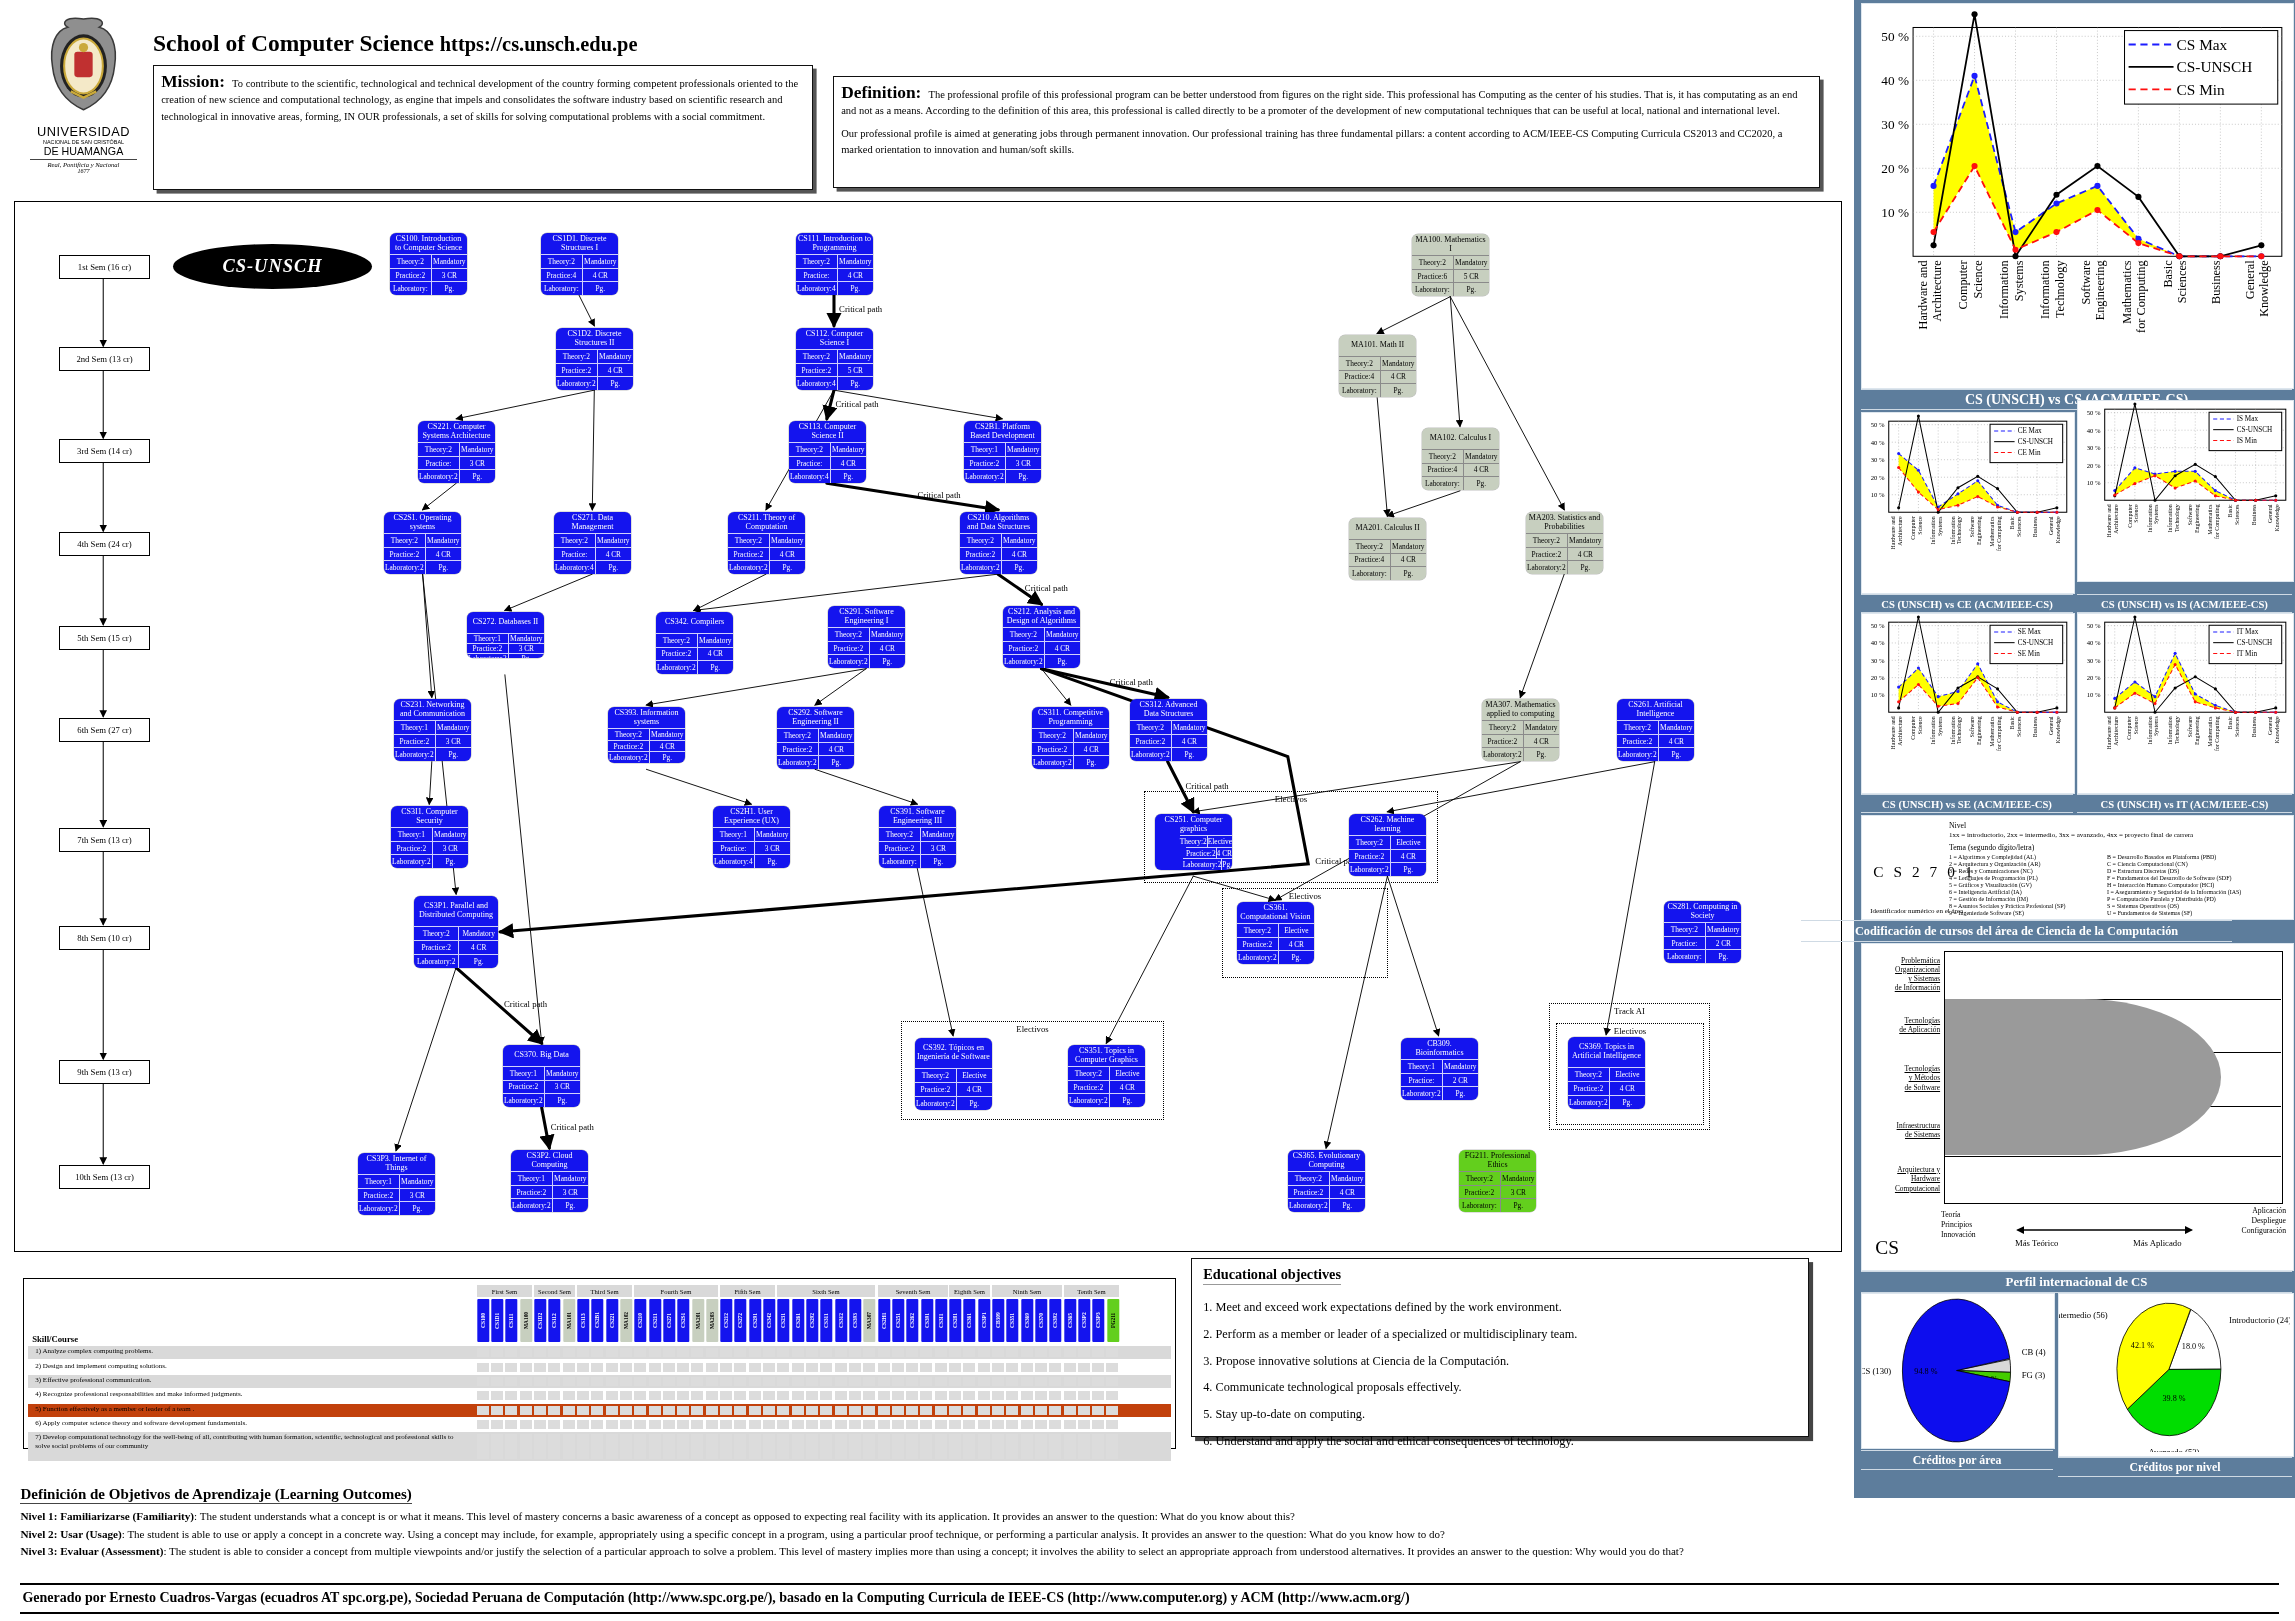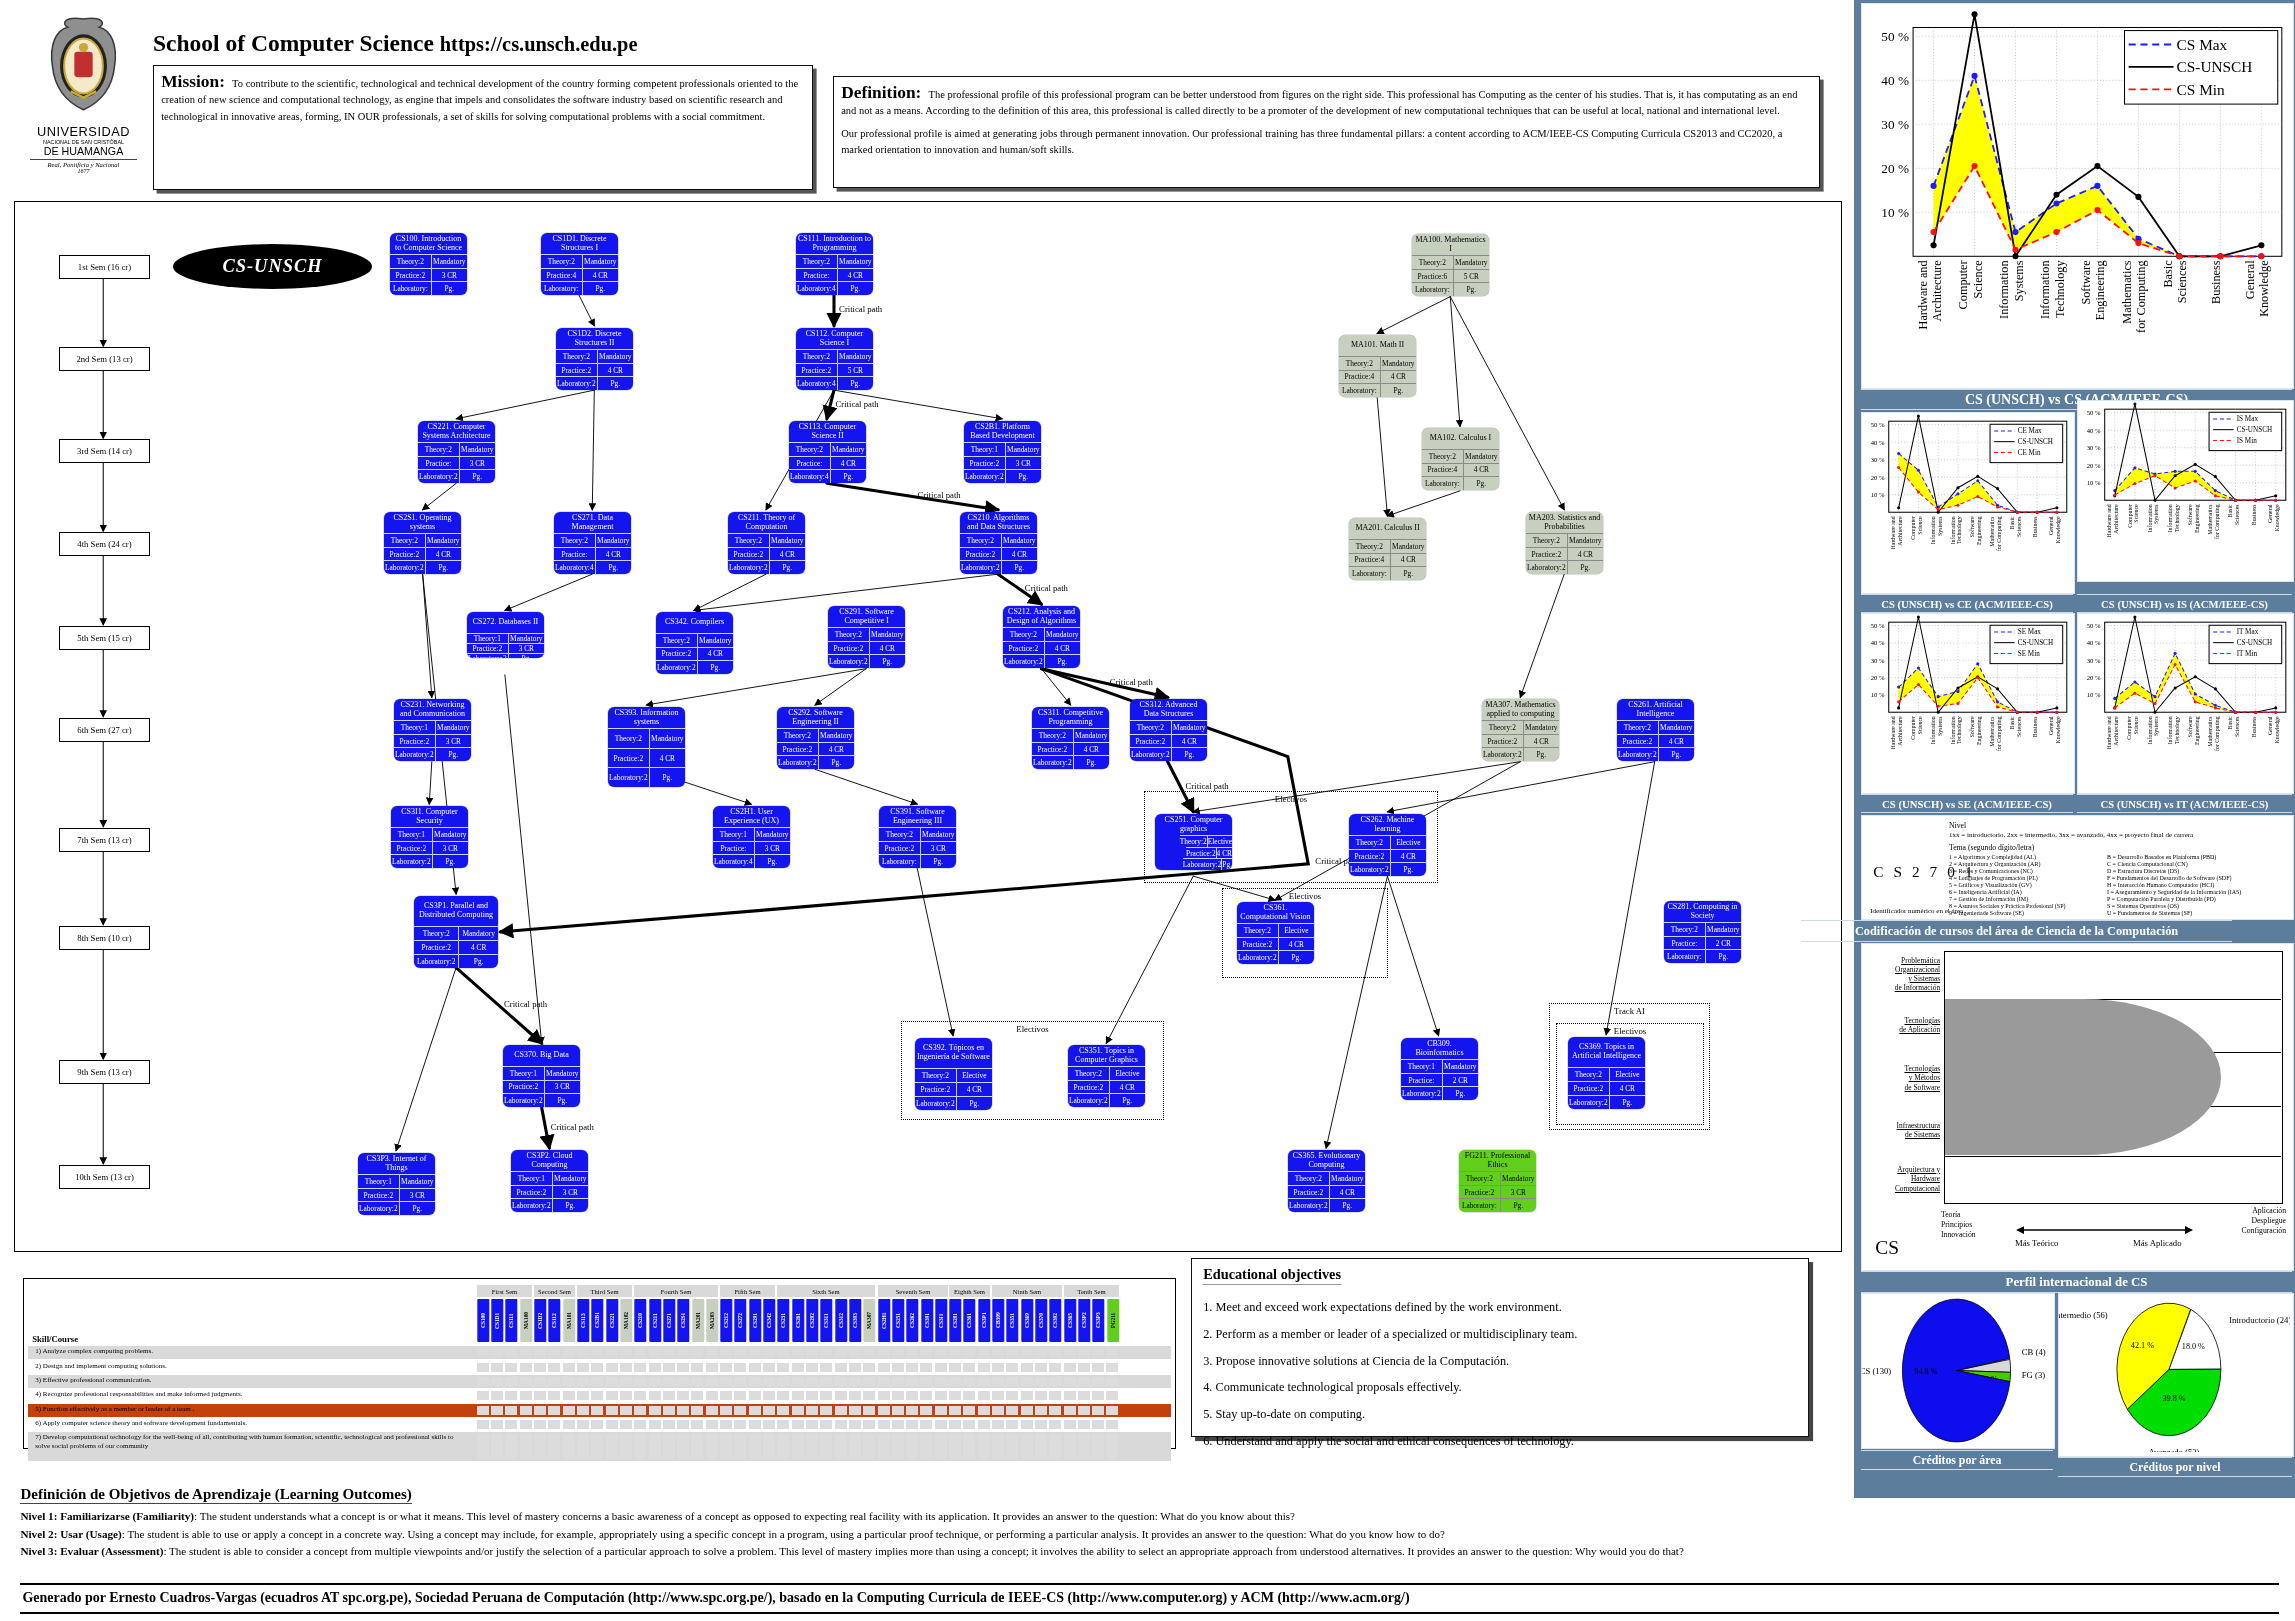--- a/index.html
+++ b/index.html
@@ -473,21 +473,21 @@
         <div class="row">
           <div class="cl">Practice:2</div>
           <div class="cr">4 CR</div>
         </div>
         <div class="row">
           <div class="cl">Laboratory:2</div>
           <div class="cr">Pg.</div>
         </div>
       </div>
       <div class="course c-blue" style="left: 828px; top: 606px; width: 77px; height: 62px;">
-        <div class="ttl">CS291. Software Competitive I</div>
+        <div class="ttl">CS291. Software Engineering I</div>
         <div class="row">
           <div class="cl">Theory:2</div>
           <div class="cr">Mandatory</div>
         </div>
         <div class="row">
           <div class="cl">Practice:2</div>
           <div class="cr">4 CR</div>
         </div>
         <div class="row">
           <div class="cl">Laboratory:2</div>
@@ -517,21 +517,21 @@
         </div>
         <div class="row">
           <div class="cl">Practice:2</div>
           <div class="cr">3 CR</div>
         </div>
         <div class="row">
           <div class="cl">Laboratory:2</div>
           <div class="cr">Pg.</div>
         </div>
       </div>
-      <div class="course c-blue" style="left: 608px; top: 707px; width: 77px; height: 80px;">
+      <div class="course c-blue" style="left: 608px; top: 707px; width: 77px; height: 56px;">
         <div class="ttl">CS393. Information systems</div>
         <div class="row">
           <div class="cl">Theory:2</div>
           <div class="cr">Mandatory</div>
         </div>
         <div class="row">
           <div class="cl">Practice:2</div>
           <div class="cr">4 CR</div>
         </div>
         <div class="row">

